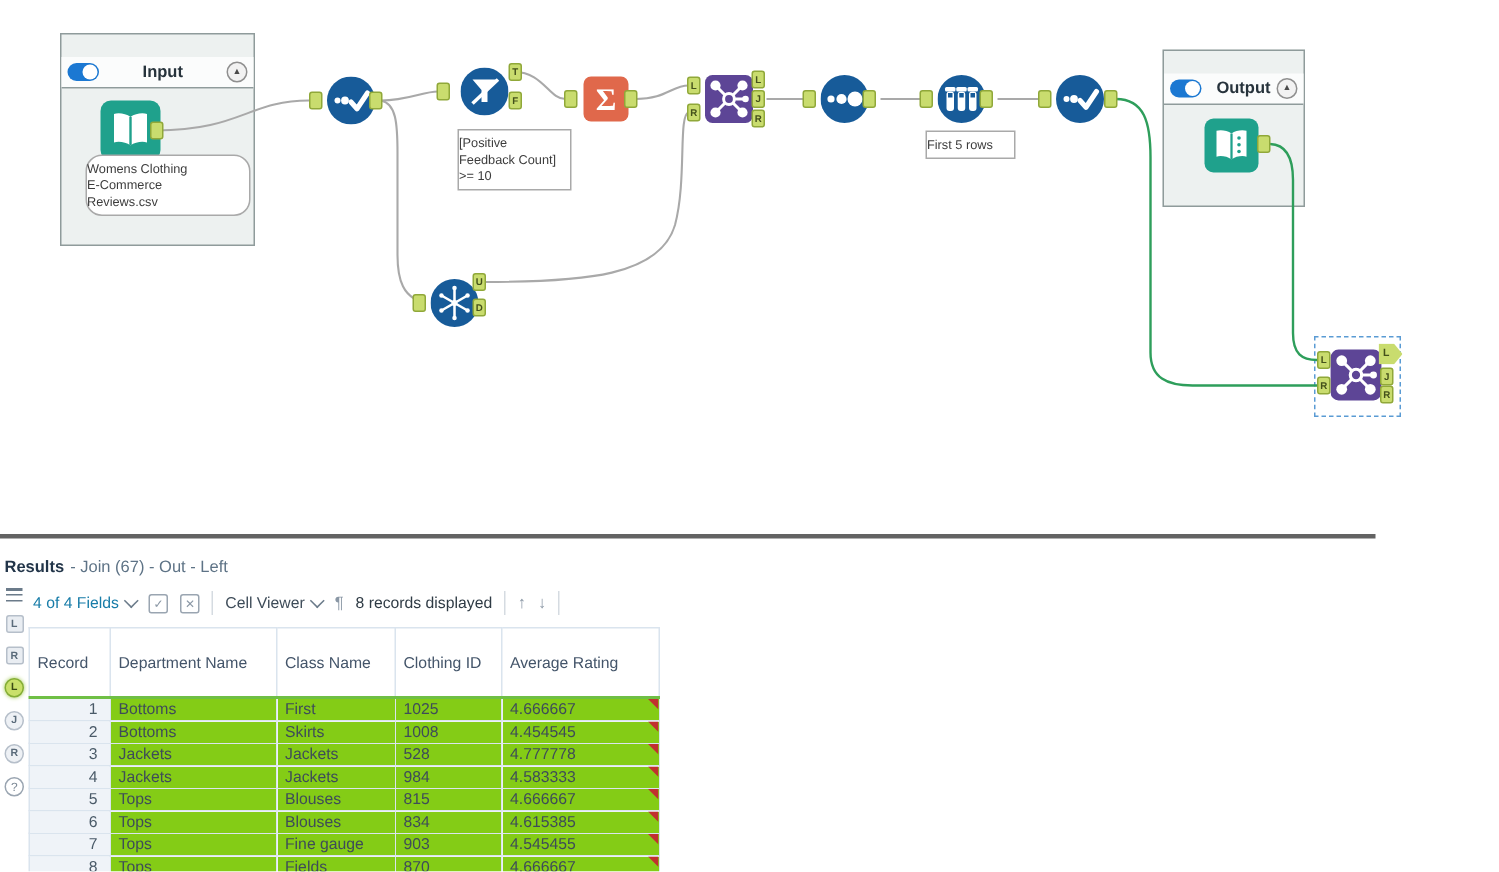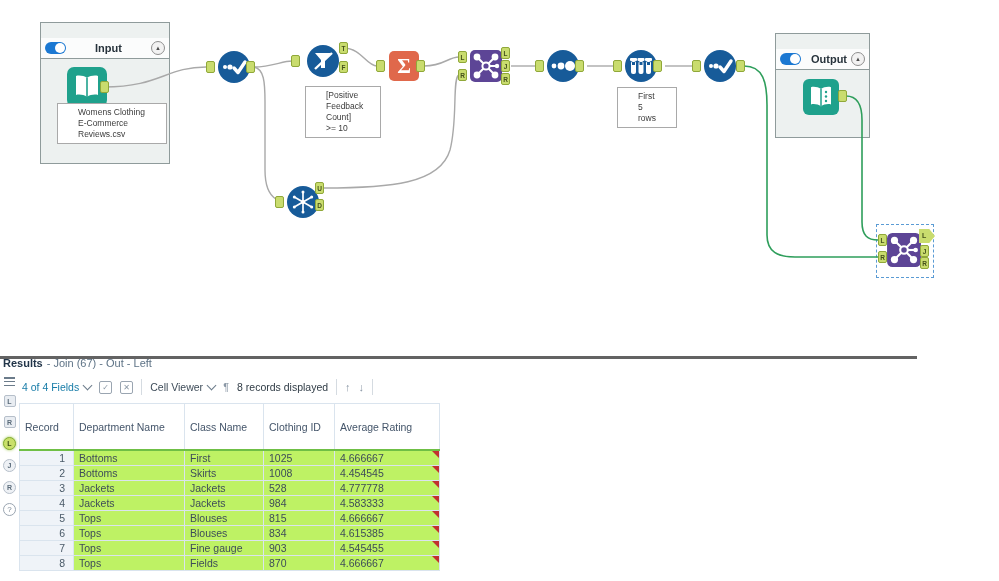--- a/index.html
+++ b/index.html
@@ -19,28 +19,28 @@
   .container-header{height:21px;background:#fbfcfc;border-bottom:1px solid var(--container-border);
     display:flex;align-items:center;padding:0 4px;box-sizing:border-box;margin-top:15px;}
   .container-label{flex:1;font-size:11px;font-weight:bold;color:#27333c;}
   .lbl-center{text-align:center;}
   .lbl-left{text-align:center;margin-left:6px;}
   .toggle{width:21px;height:12px;border-radius:6px;background:var(--toggle-blue);position:relative;display:inline-block;}
   .toggle .knob{position:absolute;right:1px;top:1px;width:10px;height:10px;border-radius:50%;background:#fff;}
   .collapse-btn{width:14px;height:14px;border-radius:50%;background:#f2f2f2;border:1px solid #8f8f8f;
     display:flex;align-items:center;justify-content:center;font-size:6px;color:#4a4a4a;box-sizing:border-box;}
   .annotation{position:absolute;z-index:3;background:#fff;border:1px solid #a9a9a9;color:#3c3c3c;
-    font-size:8.5px;line-height:1.3;padding:3px 20px;white-space:pre-line;box-sizing:border-box;}
+    font-size:8.5px;line-height:1.3;padding:3px 0;white-space:pre-line;box-sizing:border-box;}
   .selection-box{position:absolute;z-index:2;border:1px dashed var(--selection-blue);background:rgba(255,255,255,0);box-sizing:border-box;}
 
   
   .splitter{position:absolute;top:356px;left:0;width:917px;height:3px;background:#636363;z-index:5;}
 
   
-  .results{position:absolute;top:348px;left:0;width:999px;height:218px;background:#fff;}
+  .results{position:absolute;top:363px;left:0;width:999px;height:218px;background:#fff;}
   .results-title{padding:9px 0 0 3px;font-size:11px;}
   .results-title b{color:#223549;font-weight:bold;}
   .results-title span{color:#5e7386;margin-left:4px;}
   .results-body{display:flex;margin-top:6px;}
   .results-sidebar{width:19px;display:flex;flex-direction:column;align-items:center;gap:9px;padding-top:2px;}
   .hamburger{width:11px;height:9px;display:flex;flex-direction:column;justify-content:space-between;}
   .hamburger i{height:1.5px;background:#6b7b8a;display:block;}
   .side-sq{width:12px;height:12px;border-radius:2px;background:#e9edf2;border:1px solid #b6bfca;
     font-size:7px;font-weight:bold;color:#5a6b7a;text-align:center;line-height:11px;box-sizing:border-box;}
   .side-ci{width:13px;height:13px;border-radius:50%;background:#eef1f5;border:1px solid #b6bfca;
@@ -57,21 +57,21 @@
     transform:rotate(45deg);display:inline-block;margin-top:-3px;}
   .tb-icon{font-size:11px;color:#8a97a5;line-height:1;}
   .tb-box{width:13px;height:13px;border:1px solid #9aa5b1;border-radius:2px;color:#8a97a5;font-size:8px;
     text-align:center;line-height:12px;box-sizing:border-box;}
   .tb-div{width:1px;height:16px;background:#d5dbe1;}
   .results-table{border-collapse:collapse;margin-top:4px;table-layout:fixed;}
   .results-table th{font-size:10.5px;font-weight:normal;color:#44556a;text-align:left;
     border:1px solid #dae4ee;padding:16px 5px;height:13px;background:#fff;}
   .results-table thead tr{border-bottom:2px solid var(--header-green);}
   .results-table td{font-size:10.5px;color:#3e4c59;border:1px solid #dae4ee;padding:0 5px;height:14px;
-    position:relative;background:#bef264;overflow:hidden;white-space:nowrap;}
+    position:relative;background:#84cc16;overflow:hidden;white-space:nowrap;}
   .results-table td.rec{background:#eff3f8;text-align:right;padding-right:8px;color:#4a5a68;}
   .flag{position:absolute;right:0;top:0;width:0;height:0;border-top:7px solid var(--flag-red);border-left:7px solid transparent;}
   .c0{width:40px;}.c1{width:100px;}.c2{width:68px;}.c3{width:60px;}.c4{width:94px;margin-left:36px;}
 </style>
 </head>
 <body>
 
 <div class="app">
 
   <div class="canvas">
@@ -122,21 +122,21 @@
 
     <div class="tool" style="left:66px;top:66px;">
       <svg width="42" height="42" viewBox="0 0 42 42">
         <rect x="1" y="1" width="40" height="40" rx="7" fill="#1fa18c"></rect>
         <path d="M21 12 C18 9.5 12.5 9 10 10 L10 29 C12.5 28 18 28.5 21 31 C24 28.5 29.5 28 32 29 L32 10 C29.5 9 24 9.5 21 12 Z" fill="#fff"></path>
         <path d="M21 12 L21 31" stroke="#1fa18c" stroke-width="1.6"></path>
       </svg>
     </div>
 
     <span class="anchor" style="left:100px;top:81px;"></span>
-    <div class="annotation" style="left:57px;top:103px;width:110px;">Womens Clothing
+    <div class="annotation" style="left:57px;top:103px;width:110px;border-radius:11px;">Womens Clothing
 E-Commerce
 Reviews.csv</div>
 
     <div class="tool" style="left:218px;top:51px;">
       <svg width="32" height="32" viewBox="-16 -16 32 32">
         <circle r="16" fill="#175b99"></circle>
         <circle cx="-9" cy="0" r="2" fill="#fff"></circle>
           <circle cx="-4" cy="0" r="2.6" fill="#fff"></circle>
         <path d="M0,1 L4,5.5 L11,-5" stroke="#fff" stroke-width="3.4" fill="none" stroke-linecap="round" stroke-linejoin="round"></path>
       </svg>

